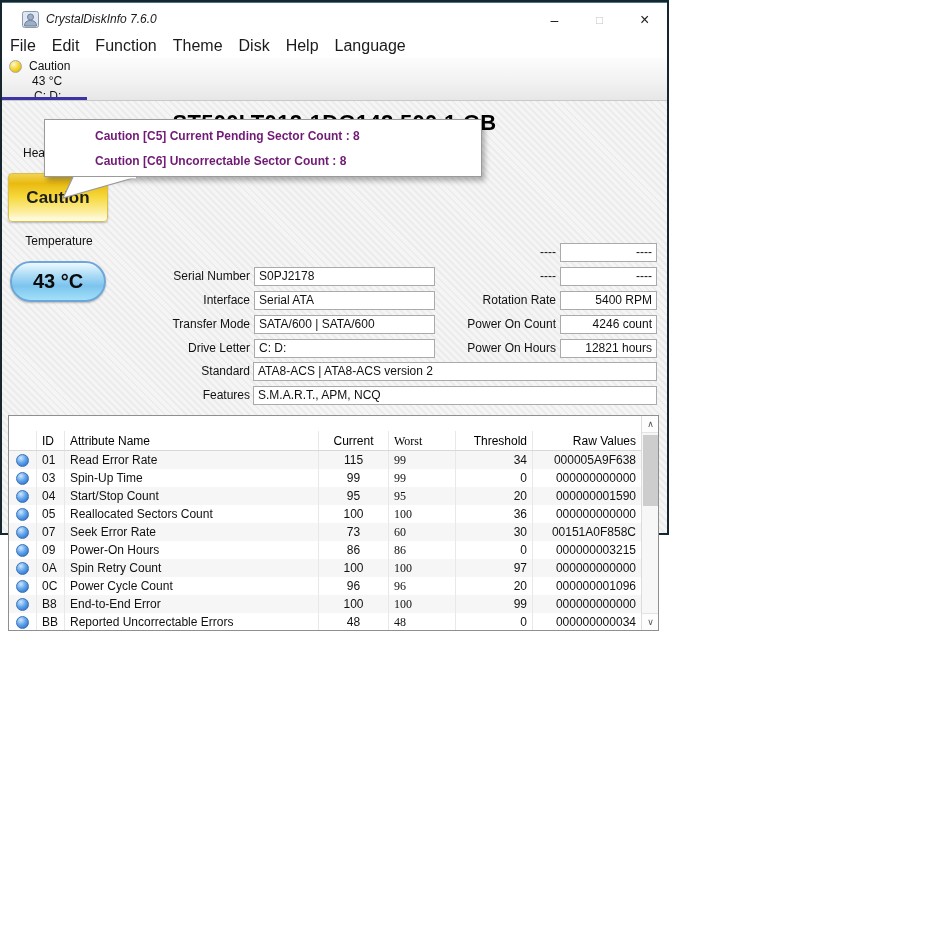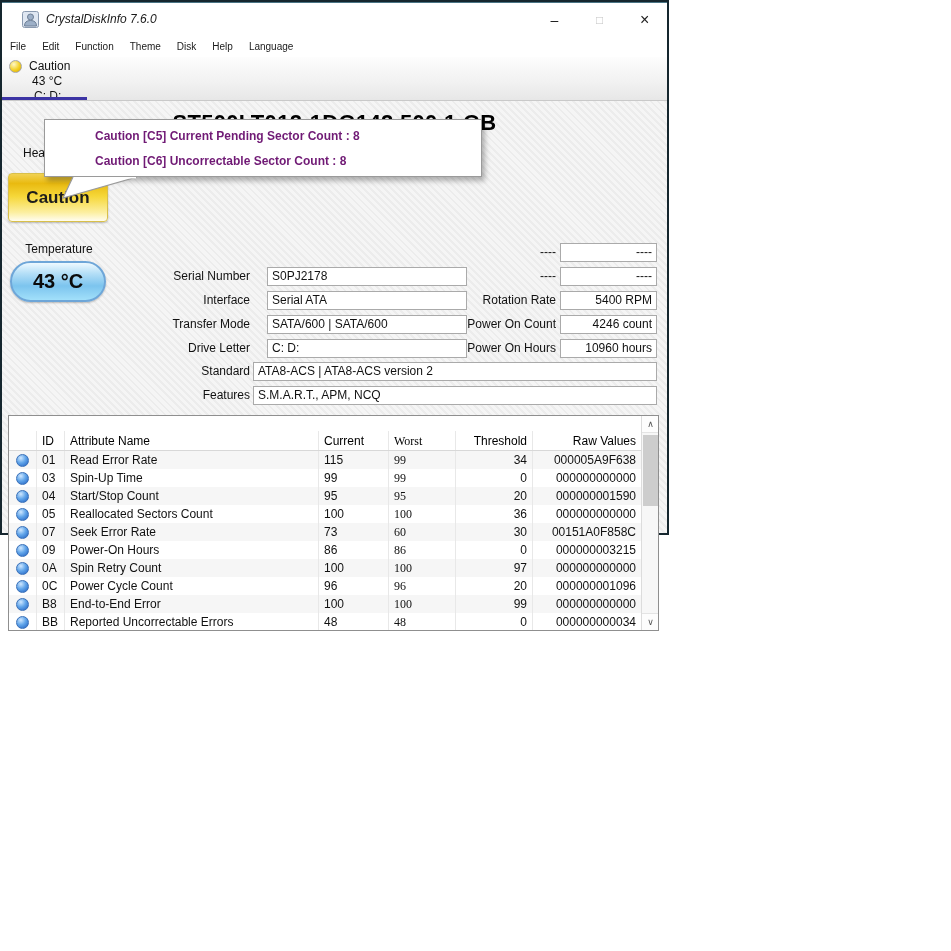--- a/index.html
+++ b/index.html
@@ -15,80 +15,80 @@
     border-top:1px solid #4a7586; display:flex; align-items:center;font-style:italic; }
   .app-icon { margin-left:20px; width:17px; height:17px; }
   .title-text { margin-left:7px; font-size:12px; color:#1a1a1a; }
   .cap-btns { position:absolute; right:0; top:0; height:33px; display:flex; align-items:center; }
   .cap-btn { width:45px; text-align:center; font-size:14px; color:#222; cursor:default; }
   .cap-btn.max { color:#c4c4c4; font-size:12px; }
   .cap-btn.close { font-size:16px; }
 
   .menubar { position:absolute; left:0; top:33px; width:100%; height:22px; background:#fff;
     display:flex; align-items:center; padding-left:8px; }
-  .menu-item { font-size:10px; color:#1a1a1a; padding:2px 8px 2px 0; margin-right:8px; }
+  .menu-item { font-size:16px; color:#1a1a1a; padding:2px 8px 2px 0; margin-right:8px; }
 
   .drivebar { position:absolute; left:0; top:55px; width:100%; height:44px;
     background:linear-gradient(180deg,#fdfdfd 0%,#f1f1f1 60%,#e7e7e7 100%);
     border-bottom:1px solid #c9c9c9; font-size:12px; color:#111; }
   .drive-status-dot { position:absolute; left:7px; top:3px; width:13px; height:13px; border-radius:50%;
     background:radial-gradient(circle at 35% 30%, #fff8c8 0%, #f3d024 55%, #d5a500 100%);
     border:1px solid #a8a8a8; }
   .drive-line1 { position:absolute; left:27px; top:2px; }
   .drive-line2 { position:absolute; left:30px; top:17px; }
   .drive-line3 { position:absolute; left:32px; top:32px; }
   .drive-underline { position:absolute; left:0; bottom:0; width:85px; height:3px; background:#3c34a4; }
 
   .content { position:absolute; left:0; top:99px; width:665px; height:432px;
     background:repeating-linear-gradient(45deg,#f5f5f5 0px,#f5f5f5 3px,#ececec 3px,#ececec 5px); }
 
   .model-title { position:absolute; left:0; top:9px; width:100%; text-align:center;
     font-size:22px; font-weight:700; letter-spacing:0.3px; color:#000; }
 
   .side-label { position:absolute; left:0; width:114px; text-align:center; font-size:12px; color:#111; }
   .health-label { top:45px; }
-  .temp-label   { top:141px; }
+  .temp-label   { top:133px; }
 
   .health-btn { position:absolute; left:6px; top:72px; width:100px; height:49px;
     border-radius:4px; border:1px solid #d9c04a;
     background:linear-gradient(180deg,#f1d253 0%,#e9ba10 20%,#f6d83a 48%,#fcefa2 82%,#fffdf0 100%);
     display:flex; align-items:center; justify-content:center;
     font-size:17px; font-weight:700; color:#1c1c1c; box-shadow:0 1px 2px rgba(0,0,0,0.25); }
 
   .temp-pill { position:absolute; left:8px; top:160px; width:96px; height:41px;
     border-radius:21px; border:2px solid #6ea6d8;
     background:linear-gradient(180deg,#eef9ff 0%,#b5dff7 28%,#7cc4ee 62%,#a2e0fa 100%);
     display:flex; align-items:center; justify-content:center;
     font-size:20px; font-weight:700; color:#0b0b0b; box-shadow:0 1px 2px rgba(0,0,0,0.25); }
 
   .frow-label { position:absolute; font-size:12px; color:#111; text-align:right; height:19px; line-height:19px; }
   .frow-box { position:absolute; height:19px; background:#fff; border:1px solid #aaaaaa;
     font-size:12px; line-height:17px; padding:0 4px; color:#111; white-space:nowrap; overflow:hidden; }
   .frow-box.right { text-align:right; }
   .lab-mid { left:100px; width:148px; }
-  .box-mid { left:265px; width:200px; }
+  .box-mid { left:252px; width:181px; }
   .box-wide { left:251px; width:404px; }
   .lab-right { left:430px; width:124px; }
   .box-right { left:558px; width:97px; }
 
   
   .smart { position:absolute; left:6px; top:314px; width:651px; height:216px;
     background:#fff; border:1px solid #8f8f8f; overflow:hidden; }
   .smart-inner { position:absolute; left:0; top:15px; width:632px; height:214px; overflow:hidden; }
   .thead, .trow { display:flex; width:632px; }
   .thead { height:20px; border-bottom:1px solid #d8d8d8; background:#fff; }
   .trow { height:18px; }
   .trow:nth-child(even) { background:#f6f6f6; }
   .cell { font-size:12px; line-height:18px; padding:0 5px; border-right:1px solid #e8e8e8;
     overflow:hidden; white-space:nowrap; }
   .thead .cell { line-height:20px; color:#000; }
   .c-dot { width:28px; display:flex; align-items:center; justify-content:center; }
   .c-id { width:28px; }
   .c-name { width:254px; }
-  .c-cur { width:70px; text-align:left; }
+  .c-cur { width:70px; text-align:center; }
   .c-worst { width:67px; text-align:left;font-family:Liberation Serif, serif; }
   .c-thr { width:77px; text-align:right; }
   .c-raw { width:108px; text-align:right; border-right:none; }
   .orb { width:13px; height:13px; border-radius:50%;
     background:radial-gradient(circle at 35% 28%, #cfe7ff 0%, #62a6ea 45%, #1e5ec0 100%);
     border:1px solid #3a70b8; }
 
   .vscroll { position:absolute; right:0; top:0; width:17px; height:214px; background:#f7f7f7;
     border-left:1px solid #dcdcdc; }
   .sb-btn { position:absolute; left:0; width:17px; height:17px; background:#fdfdfd;
@@ -176,21 +176,21 @@
       <div class="frow-label lab-right" style="top:166px">----</div>
       <div class="frow-box box-right right" style="top:166px">----</div>
 
       <div class="frow-label lab-right" style="top:190px">Rotation Rate</div>
       <div class="frow-box box-right right" style="top:190px">5400 RPM</div>
 
       <div class="frow-label lab-right" style="top:214px">Power On Count</div>
       <div class="frow-box box-right right" style="top:214px">4246 count</div>
 
       <div class="frow-label lab-right" style="top:238px">Power On Hours</div>
-      <div class="frow-box box-right right" style="top:238px">10960 hours</div>
+      <div class="frow-box box-right right" style="top:238px">12821 hours</div>
 
       <div class="smart">
         <div class="smart-inner">
           <div class="thead">
             <div class="cell c-dot"></div>
             <div class="cell c-id">ID</div>
             <div class="cell c-name">Attribute Name</div>
             <div class="cell c-cur">Current</div>
             <div class="cell c-worst">Worst</div>
             <div class="cell c-thr">Threshold</div>

